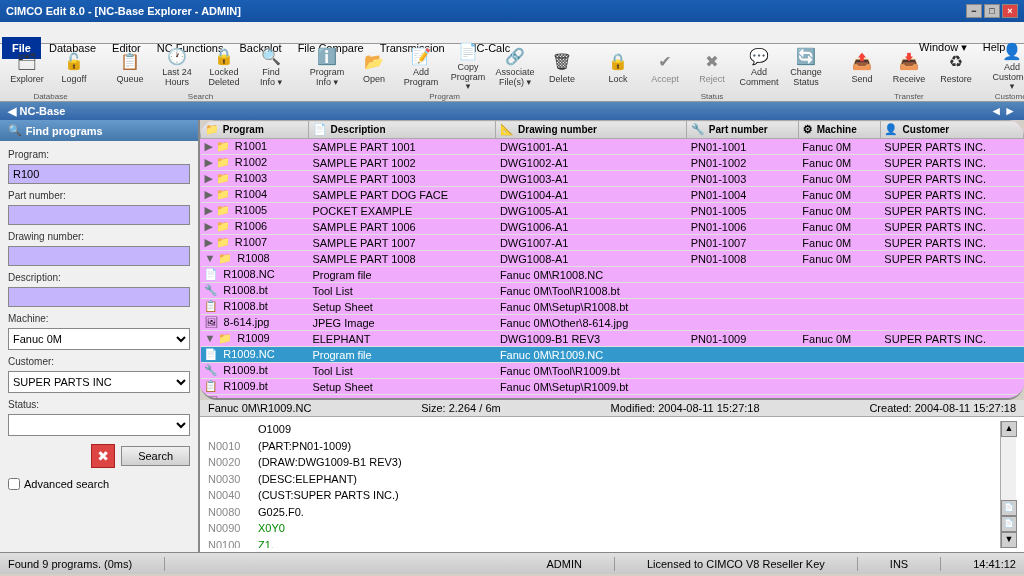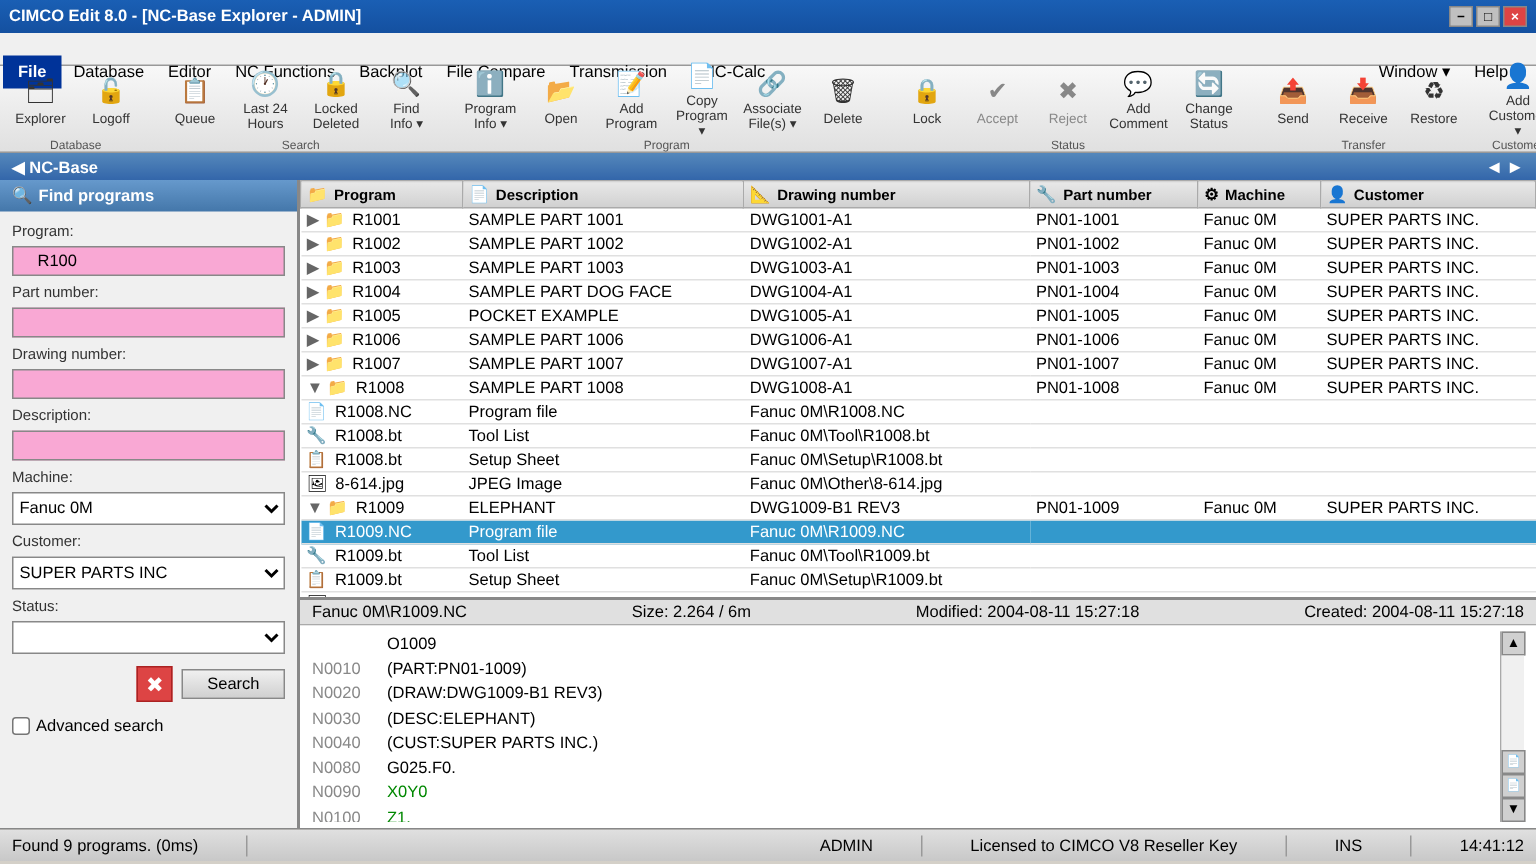--- a/index.html
+++ b/index.html
@@ -103,22 +103,22 @@
       font-weight: bold;
       font-size: 12px;
       display: flex; align-items: center; gap: 4px;
     }
     .find-form { padding: 6px 8px; display: flex; flex-direction: column; gap: 4px; }
     .form-label { font-size: 10px; color: #333; margin-top: 2px; }
     .form-input {
       width: 100%;
       height: 20px;
       border: 1px solid #888;
-      background: #f9a8d4;
-      padding: 1px 16px;
+      background: #c4b5fd;
+      padding: 1px 4px;
       font-size: 11px;
     }
     .form-select {
       width: 100%;
       height: 22px;
       border: 1px solid #888;
       background: white;
       font-size: 11px;
     }
     .search-btn-row { display: flex; justify-content: flex-end; align-items: center; gap: 6px; margin-top: 4px; }
@@ -147,22 +147,23 @@
       display: flex;
       flex-direction: column;
       overflow: hidden;
     }
 
     
     #file-table-area {
       flex: 0 0 280px;
       overflow-y: auto;
       overflow-x: hidden;
-      background: #ffffff;
+      background: #f0abfc;
       border-bottom: 2px solid #888;
+      border-radius: 17px;
     }
     #file-table {
       width: 100%;
       border-collapse: collapse;
     }
     #file-table th {
       background: linear-gradient(to bottom, #e8e8e8, #d0d0d0);
       border: 1px solid #aaa;
       padding: 2px 4px;
       font-size: 10px;

